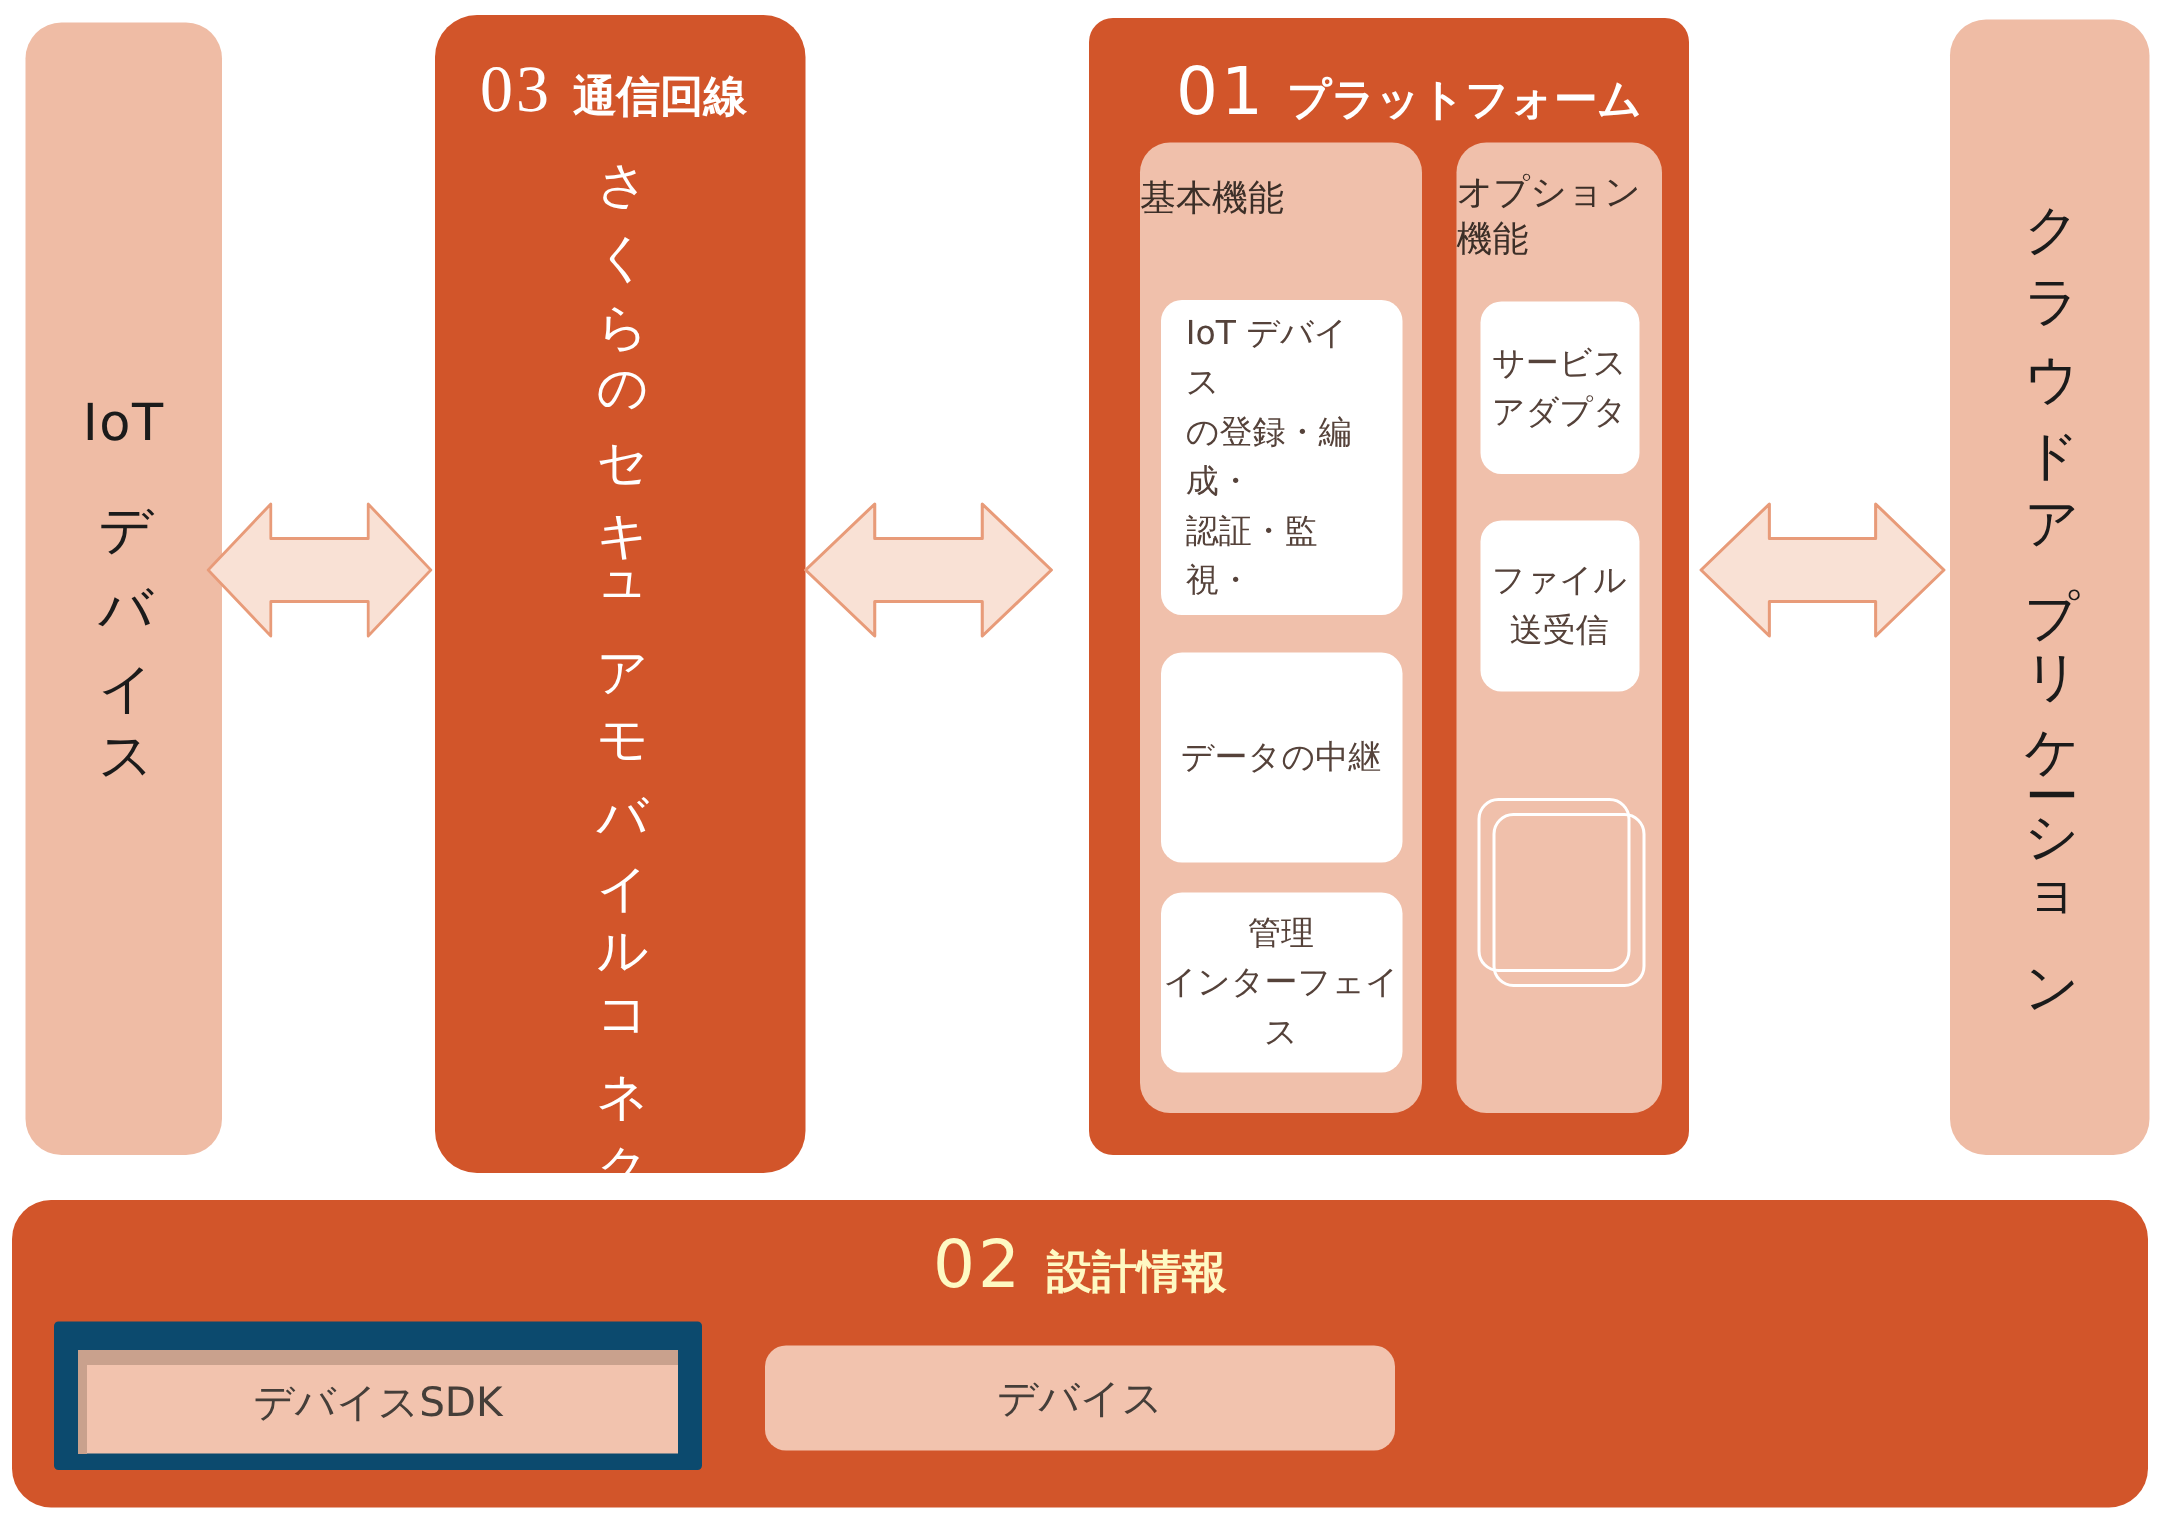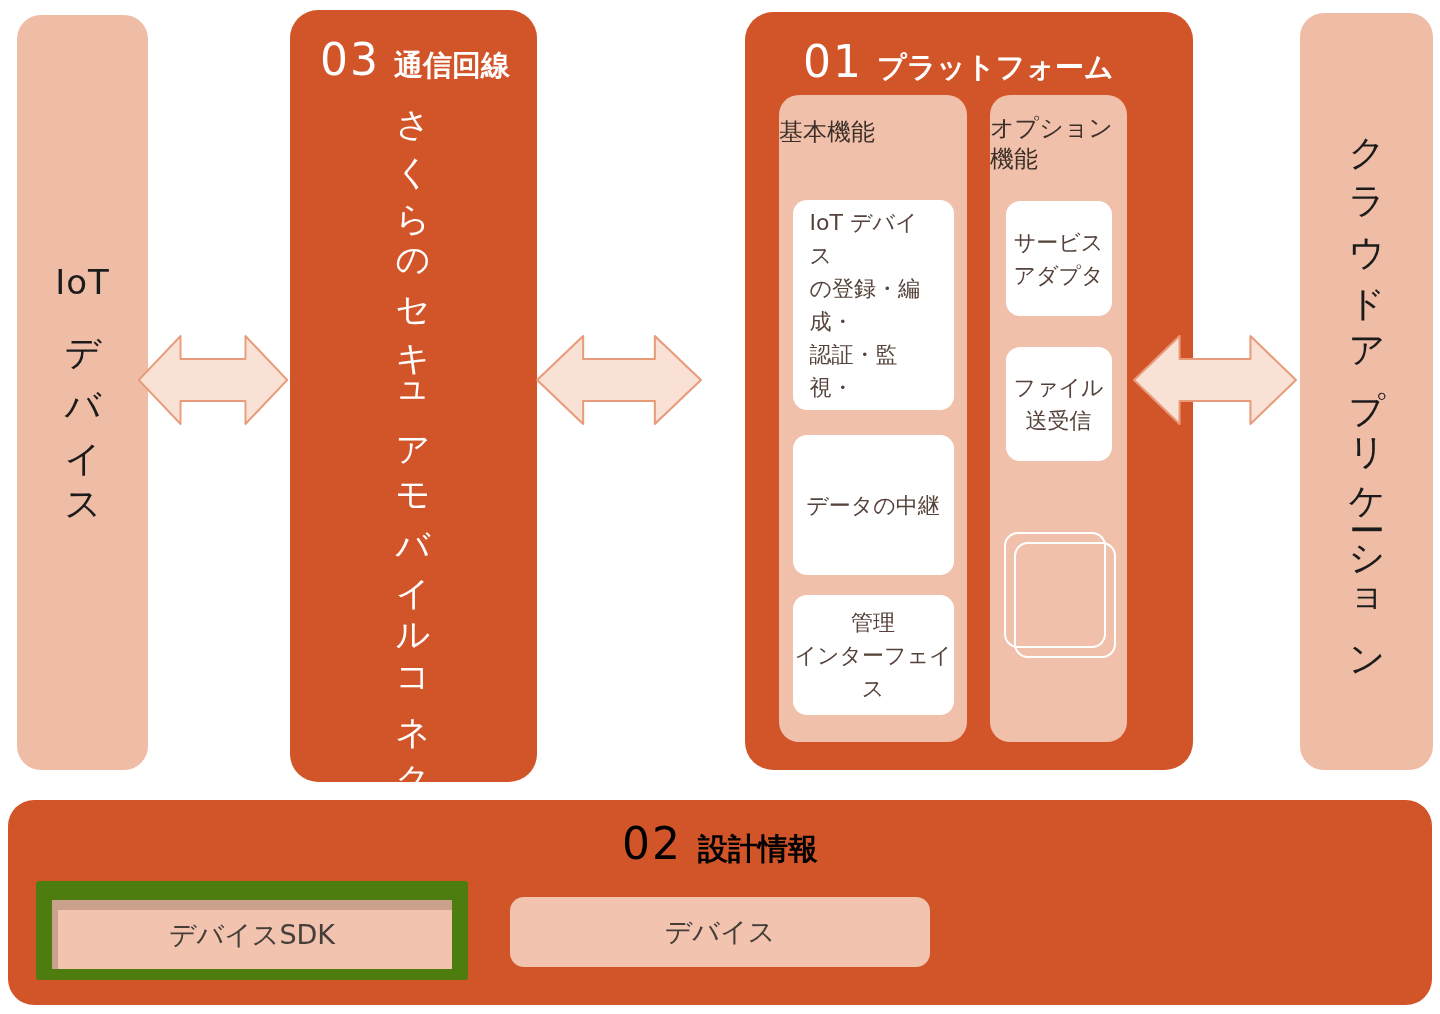--- a/index.html
+++ b/index.html
@@ -40,26 +40,26 @@
   .stack { position:relative; }
   .ghost-card { position:absolute; width:102px; height:116px; border:2px solid #fff; border-radius:14px; background:transparent; }
   .stack-front { position:absolute; left:0; top:0; width:102px; height:117px; }
 
   
   .arrow { position:absolute; }
   .arrow svg { display:block; width:100%; height:100%; }
 
   
   .bar { border-radius:26px; }
-  .bar-header { display:flex; justify-content:center; align-items:baseline; padding-top:18px; color:#000000; }
+  .bar-header { display:flex; justify-content:center; align-items:baseline; padding-top:18px; color:#fef9c3; }
   .bar-header .num { font-size:44px; font-weight:400; letter-spacing:2px; }
   .bar-header .ttl { font-size:30px; font-weight:600; margin-left:16px; }
   .bar-btn { position:absolute; top:97px; height:70px; width:420px; background:#F2C3AE; border-radius:14px;
              display:flex; align-items:center; justify-content:center; font-size:27px; color:#453E39; }
-  .highlight-rect { position:absolute; left:28px; top:81px; width:432px; height:99px; background:#4d7c0f; border-radius:3px; }
+  .highlight-rect { position:absolute; left:28px; top:81px; width:432px; height:99px; background:#0c4a6e; border-radius:3px; }
   .sdk-btn { position:absolute; left:16px; top:19px; width:400px; height:69px; background:#F2C3AE;
              box-shadow: inset 6px 10px 0 #C9A18D; display:flex; align-items:center; justify-content:center;
              font-size:27px; color:#453E39; }
 </style>
 </head>
 <body>
 
 <div class="stage">
 
   <div class="abs pink side-box" style="left:17px; top:15px; width:131px; height:755px;">
@@ -68,37 +68,37 @@
       <span class="iot-jp vtext">デバイス</span>
     </div>
   </div>
 
   <div class="arrow" style="left:136px; top:332px; width:154px; height:96px;">
     <svg viewBox="0 0 166 96" preserveAspectRatio="none">
       <polygon points="3,48 48,4 48,27 118,27 118,4 163,48 118,92 118,69 48,69 48,92" fill="#F9E1D5" stroke="#E89B79" stroke-width="2" stroke-linejoin="round"></polygon>
     </svg>
   </div>
 
-  <div class="abs orange big-box" style="left:290px; top:10px; width:247px; height:772px; padding:24px 0 0 30px;">
+  <div class="abs orange big-box" style="left:290px; top:10px; width:247px; height:772px; padding:24px 0 0 30px;font-family:Liberation Serif, serif;">
     <div class="box-header">
       <span class="num">03</span>
       <span class="ttl">通信回線</span>
     </div>
     <div class="comm-body" style="margin-left:-30px;">
       <span class="comm-vtext vtext">さくらのセキュアモバイルコネクト</span>
     </div>
   </div>
 
   <div class="arrow" style="left:534px; top:332px; width:170px; height:96px;">
     <svg viewBox="0 0 166 96" preserveAspectRatio="none">
       <polygon points="3,48 48,4 48,27 118,27 118,4 163,48 118,92 118,69 48,69 48,92" fill="#F9E1D5" stroke="#E89B79" stroke-width="2" stroke-linejoin="round"></polygon>
     </svg>
   </div>
 
-  <div class="abs orange" style="left:745px; top:12px; width:448px; height:758px; border-radius:28px;">
+  <div class="abs orange" style="left:726px; top:12px; width:400px; height:758px; border-radius:16px;">
     <div class="box-header" style="padding:24px 0 0 58px;">
       <span class="num">01</span>
       <span class="ttl">プラットフォーム</span>
     </div>
 
     <div class="pcol" style="left:34px; top:83px; width:188px; height:647px;">
       <div class="pcol-title" style="padding-top:22px;">基本機能</div>
       <div class="card left-align" style="width:161px; height:210px; margin:52px auto 0;">IoT デバイス
 の登録・編成・
 認証・監視・</div>

